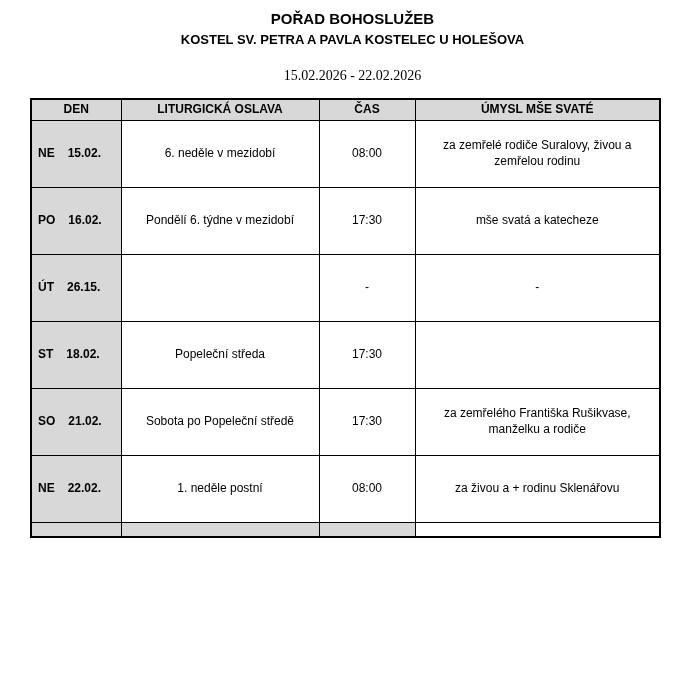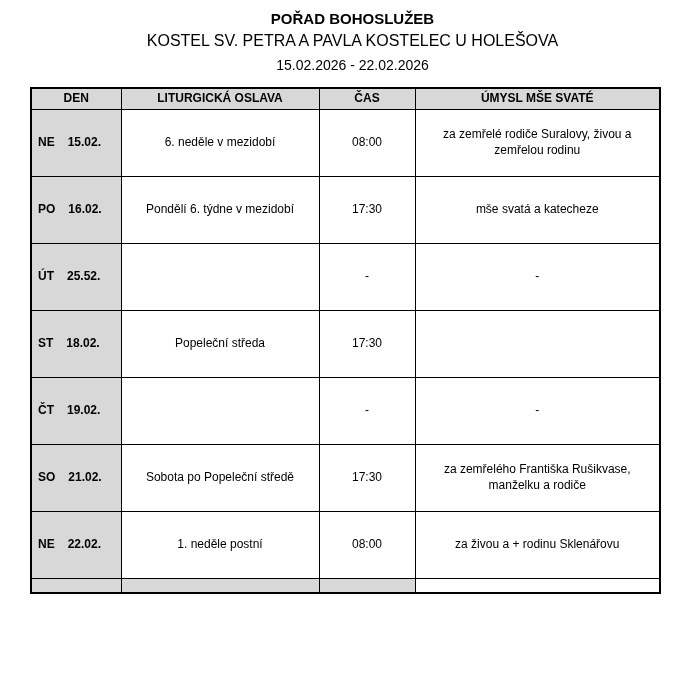--- a/index.html
+++ b/index.html
@@ -16,28 +16,29 @@
     text-align: center;
     padding-top: 10px;
     padding-left: 16px;
   }
   .title-line1 {
     font-size: 15px;
     font-weight: bold;
     margin: 0 0 5px 0;
   }
   .title-line2 {
-    font-size: 16px;
-    font-weight: normal;
-    margin: 0 0 7px 0;
+    font-size: 13px;
+    font-weight: bold;
+    margin: 0 0 21px 0;
   }
   .title-dates {
     font-size: 14px;
     font-weight: normal;
     margin: 0;
+    font-family: Liberation Serif, serif;
   }
   table.schedule {
     border-collapse: collapse;
     table-layout: fixed;
     width: 629px;
     margin: 14px 0 0 30px;
     border: 2px solid var(--border-color, #000);
   }
   th, td {
     border: 1px solid var(--border-color, #000);
@@ -102,36 +103,30 @@
         <td class="time-cell">08:00</td>
         <td class="intention-cell">za zemřelé rodiče Suralovy, živou a zemřelou rodinu</td>
       </tr>
       <tr class="data-row">
         <td class="den-cell"><span class="day-abbrev">PO</span><span class="day-date">16.02.</span></td>
         <td class="celebration-cell">Pondělí 6. týdne v mezidobí</td>
         <td class="time-cell">17:30</td>
         <td class="intention-cell">mše svatá a katecheze</td>
       </tr>
       <tr class="data-row">
-        <td class="den-cell"><span class="day-abbrev">ÚT</span><span class="day-date">25.52.</span></td>
+        <td class="den-cell"><span class="day-abbrev">ÚT</span><span class="day-date">26.15.</span></td>
         <td class="celebration-cell"></td>
         <td class="time-cell">-</td>
         <td class="intention-cell">-</td>
       </tr>
       <tr class="data-row">
         <td class="den-cell"><span class="day-abbrev">ST</span><span class="day-date">18.02.</span></td>
         <td class="celebration-cell">Popeleční středa</td>
         <td class="time-cell">17:30</td>
         <td class="intention-cell"></td>
-      </tr>
-      <tr class="data-row">
-        <td class="den-cell"><span class="day-abbrev">ČT</span><span class="day-date">19.02.</span></td>
-        <td class="celebration-cell"></td>
-        <td class="time-cell">-</td>
-        <td class="intention-cell">-</td>
       </tr>
       <tr class="data-row">
         <td class="den-cell"><span class="day-abbrev">SO</span><span class="day-date">21.02.</span></td>
         <td class="celebration-cell">Sobota po Popeleční středě</td>
         <td class="time-cell">17:30</td>
         <td class="intention-cell">za zemřelého Františka Rušikvase, manželku a rodiče</td>
       </tr>
       <tr class="data-row">
         <td class="den-cell"><span class="day-abbrev">NE</span><span class="day-date">22.02.</span></td>
         <td class="celebration-cell">1. neděle postní</td>

